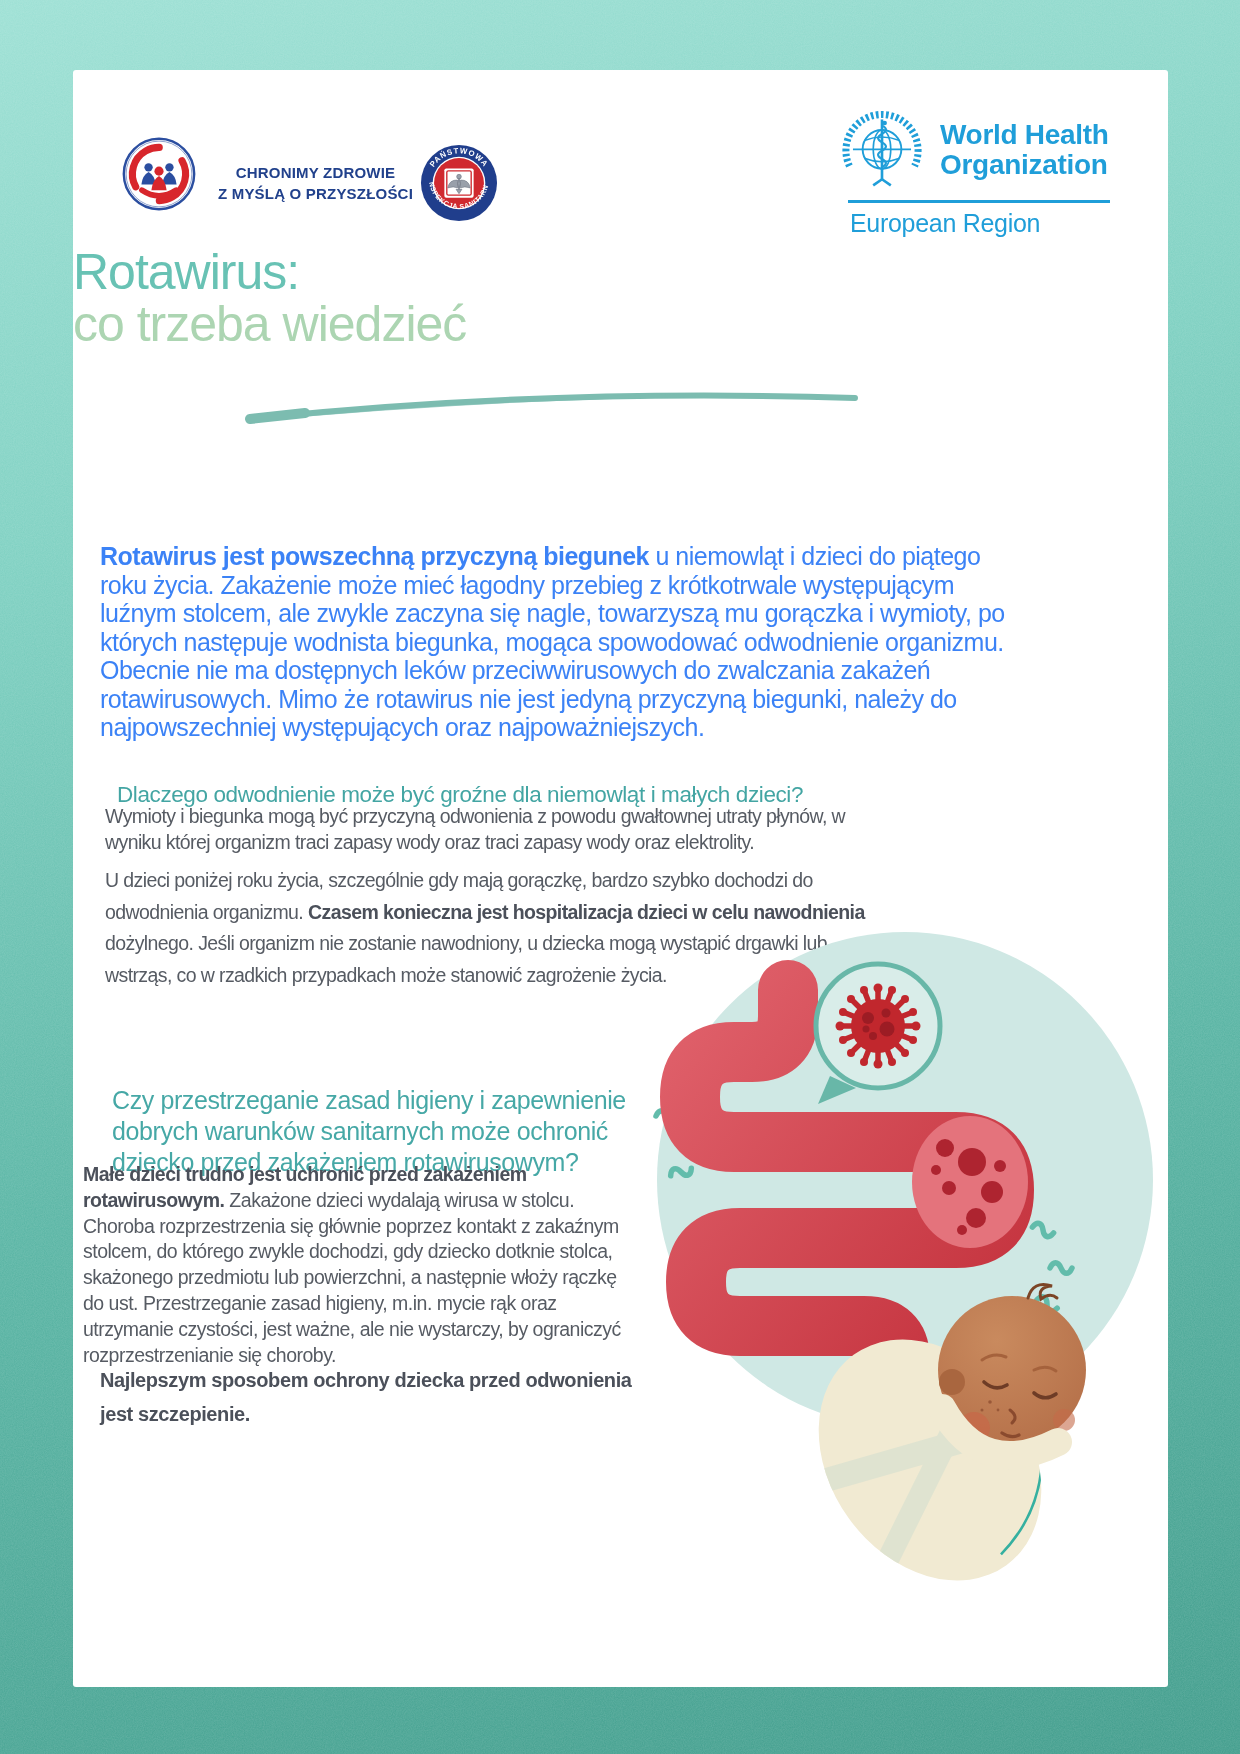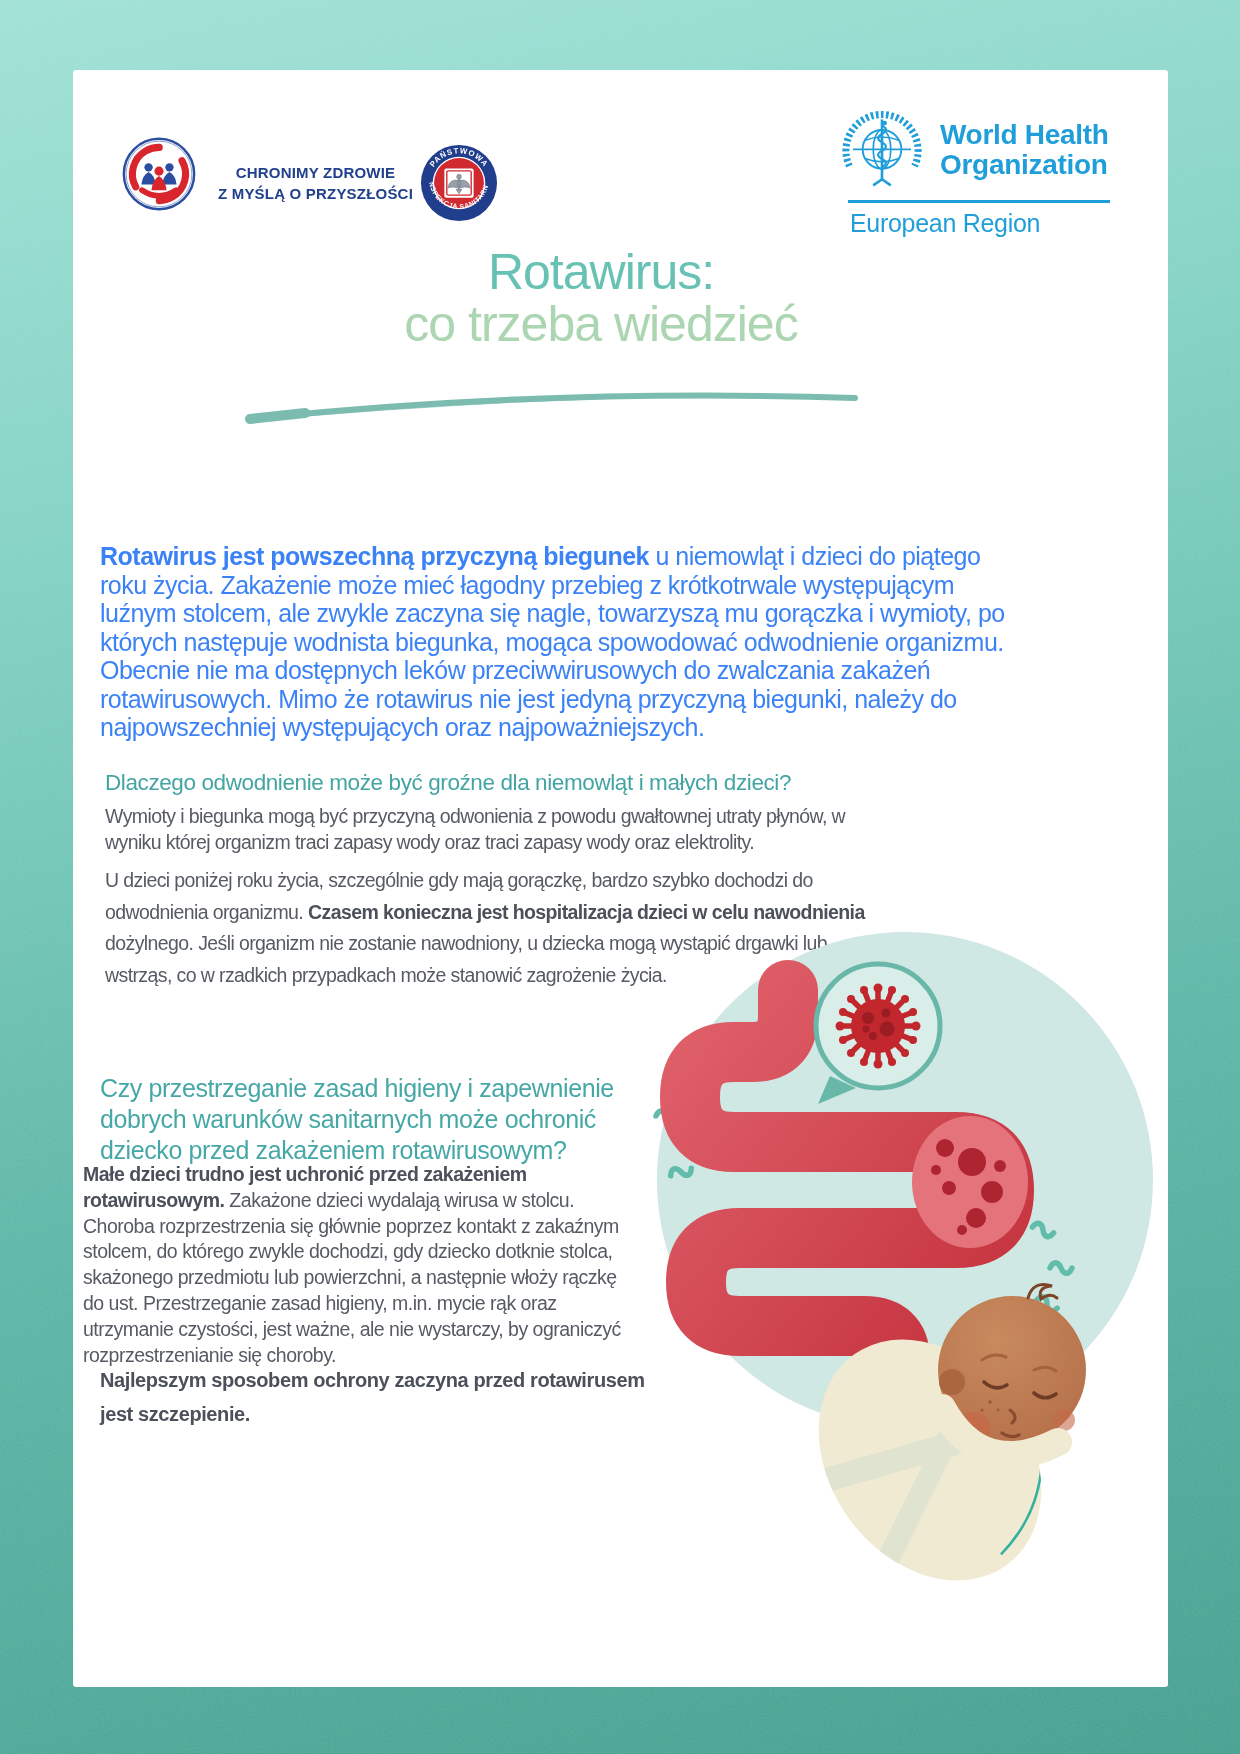--- a/index.html
+++ b/index.html
@@ -14,27 +14,27 @@
     background:#ffffff;border-radius:3px;z-index:1;
   }
   .abs{position:absolute;}
   
   .partner-text{left:135px;top:92px;width:215px;text-align:center;
     color:#21418c;font-weight:bold;font-size:15px;line-height:21px;letter-spacing:.2px;}
   .who-name{left:867px;top:50px;color:#1f9ed9;font-weight:bold;font-size:28px;line-height:30px;letter-spacing:-.3px;}
   .who-rule{left:775px;top:130px;width:262px;height:3px;background:#1f9ed9;}
   .who-region{left:777px;top:139px;color:#1f9ed9;font-size:25px;letter-spacing:-.3px;}
   
-  .title{left:0;top:176px;width:1010px;text-align:center;font-size:50px;line-height:52px;letter-spacing:-1px;padding-left:23px;}
+  .title{left:0;top:176px;width:1010px;font-size:50px;line-height:52px;letter-spacing:-1px;}
   .title .t1{color:#68c2b4;}
   .title .t2{color:#acd5b2;}
   
   .intro{left:27px;top:448px;width:910px;color:#3b82f6;font-size:25px;line-height:28.5px;letter-spacing:-.5px;margin-top:24px;}
   .intro b{font-weight:bold;}
-  .h-teal{color:#43a5a3;font-weight:normal;margin:0;}
+  .h-teal{color:#43a5a3;font-weight:normal;margin:12px;}
   .s1-head{left:32px;top:700px;width:780px;font-size:22.5px;letter-spacing:-.4px;}
   .body-gray{color:#565b63;}
   .s1-p1{left:32px;top:733px;width:765px;font-size:19.5px;line-height:26px;letter-spacing:-.6px;}
   .s1-p2{left:32px;top:795px;width:775px;font-size:19.5px;line-height:31.5px;letter-spacing:-.6px;}
   .s1-p2 b,.s2-p1 b,.callout{color:#4b505a;}
   .s2-head{left:27px;top:1003px;width:560px;font-size:25px;line-height:31px;letter-spacing:-.4px;color:#46a8a6;}
   .s2-p1{left:10px;top:1092px;width:548px;font-size:19.5px;line-height:25.8px;letter-spacing:-.5px;}
   .callout{left:27px;top:1293px;width:560px;font-size:20px;line-height:34px;letter-spacing:-.4px;font-weight:bold;}
   p{margin:0;}
 </style>
@@ -123,21 +123,21 @@
   </svg>
 
   <p class="abs intro"><b>Rotawirus jest powszechną przyczyną biegunek</b><span> u niemowląt i dzieci do piątego roku życia. Zakażenie może mieć łagodny przebieg z krótkotrwale występującym luźnym stolcem, ale zwykle zaczyna się nagle, towarzyszą mu gorączka i wymioty, po których następuje wodnista biegunka, mogąca spowodować odwodnienie organizmu. Obecnie nie ma dostępnych leków przeciwwirusowych do zwalczania zakażeń rotawirusowych. Mimo że rotawirus nie jest jedyną przyczyną biegunki, należy do najpowszechniej występujących oraz najpoważniejszych.</span></p>
 
   <h2 class="abs h-teal s1-head">Dlaczego odwodnienie może być groźne dla niemowląt i małych dzieci?</h2>
   <p class="abs body-gray s1-p1">Wymioty i biegunka mogą być przyczyną odwonienia z powodu gwałtownej utraty płynów, w wyniku której organizm traci zapasy wody oraz traci zapasy wody oraz elektrolity.</p>
   <p class="abs body-gray s1-p2"><span>U dzieci poniżej roku życia, szczególnie gdy mają gorączkę, bardzo szybko dochodzi do odwodnienia organizmu. </span><b>Czasem konieczna jest hospitalizacja dzieci w celu nawodnienia</b><span> dożylnego. Jeśli organizm nie zostanie nawodniony, u dziecka mogą wystąpić drgawki lub wstrząs, co w rzadkich przypadkach może stanowić zagrożenie życia.</span></p>
 
   <h2 class="abs h-teal s2-head">Czy przestrzeganie zasad higieny i zapewnienie dobrych warunków sanitarnych może ochronić dziecko przed zakażeniem rotawirusowym?</h2>
   <p class="abs body-gray s2-p1"><b>Małe dzieci trudno jest uchronić przed zakażeniem rotawirusowym.</b><span> Zakażone dzieci wydalają wirusa w stolcu. Choroba rozprzestrzenia się głównie poprzez kontakt z zakaźnym stolcem, do którego zwykle dochodzi, gdy dziecko dotknie stolca, skażonego przedmiotu lub powierzchni, a następnie włoży rączkę do ust. Przestrzeganie zasad higieny, m.in. mycie rąk oraz utrzymanie czystości, jest ważne, ale nie wystarczy, by ograniczyć rozprzestrzenianie się choroby.</span></p>
-  <p class="abs callout">Najlepszym sposobem ochrony zaczyna przed rotawirusem jest szczepienie.</p>
+  <p class="abs callout">Najlepszym sposobem ochrony dziecka przed odwonienia jest szczepienie.</p>
 
   <svg class="abs" style="left:567px;top:860px" width="520" height="700" viewBox="0 0 520 700">
     <defs>
       <linearGradient id="gutGrad" x1="0" y1="0" x2="1" y2="1">
         <stop offset="0" stop-color="#e0616b"></stop>
           <stop offset="1" stop-color="#c22f3a"></stop>
       </linearGradient>
       <radialGradient id="skinGrad" cx="0.4" cy="0.3" r="0.9">
         <stop offset="0" stop-color="#c98a5e"></stop>
           <stop offset="1" stop-color="#b26c46"></stop>

